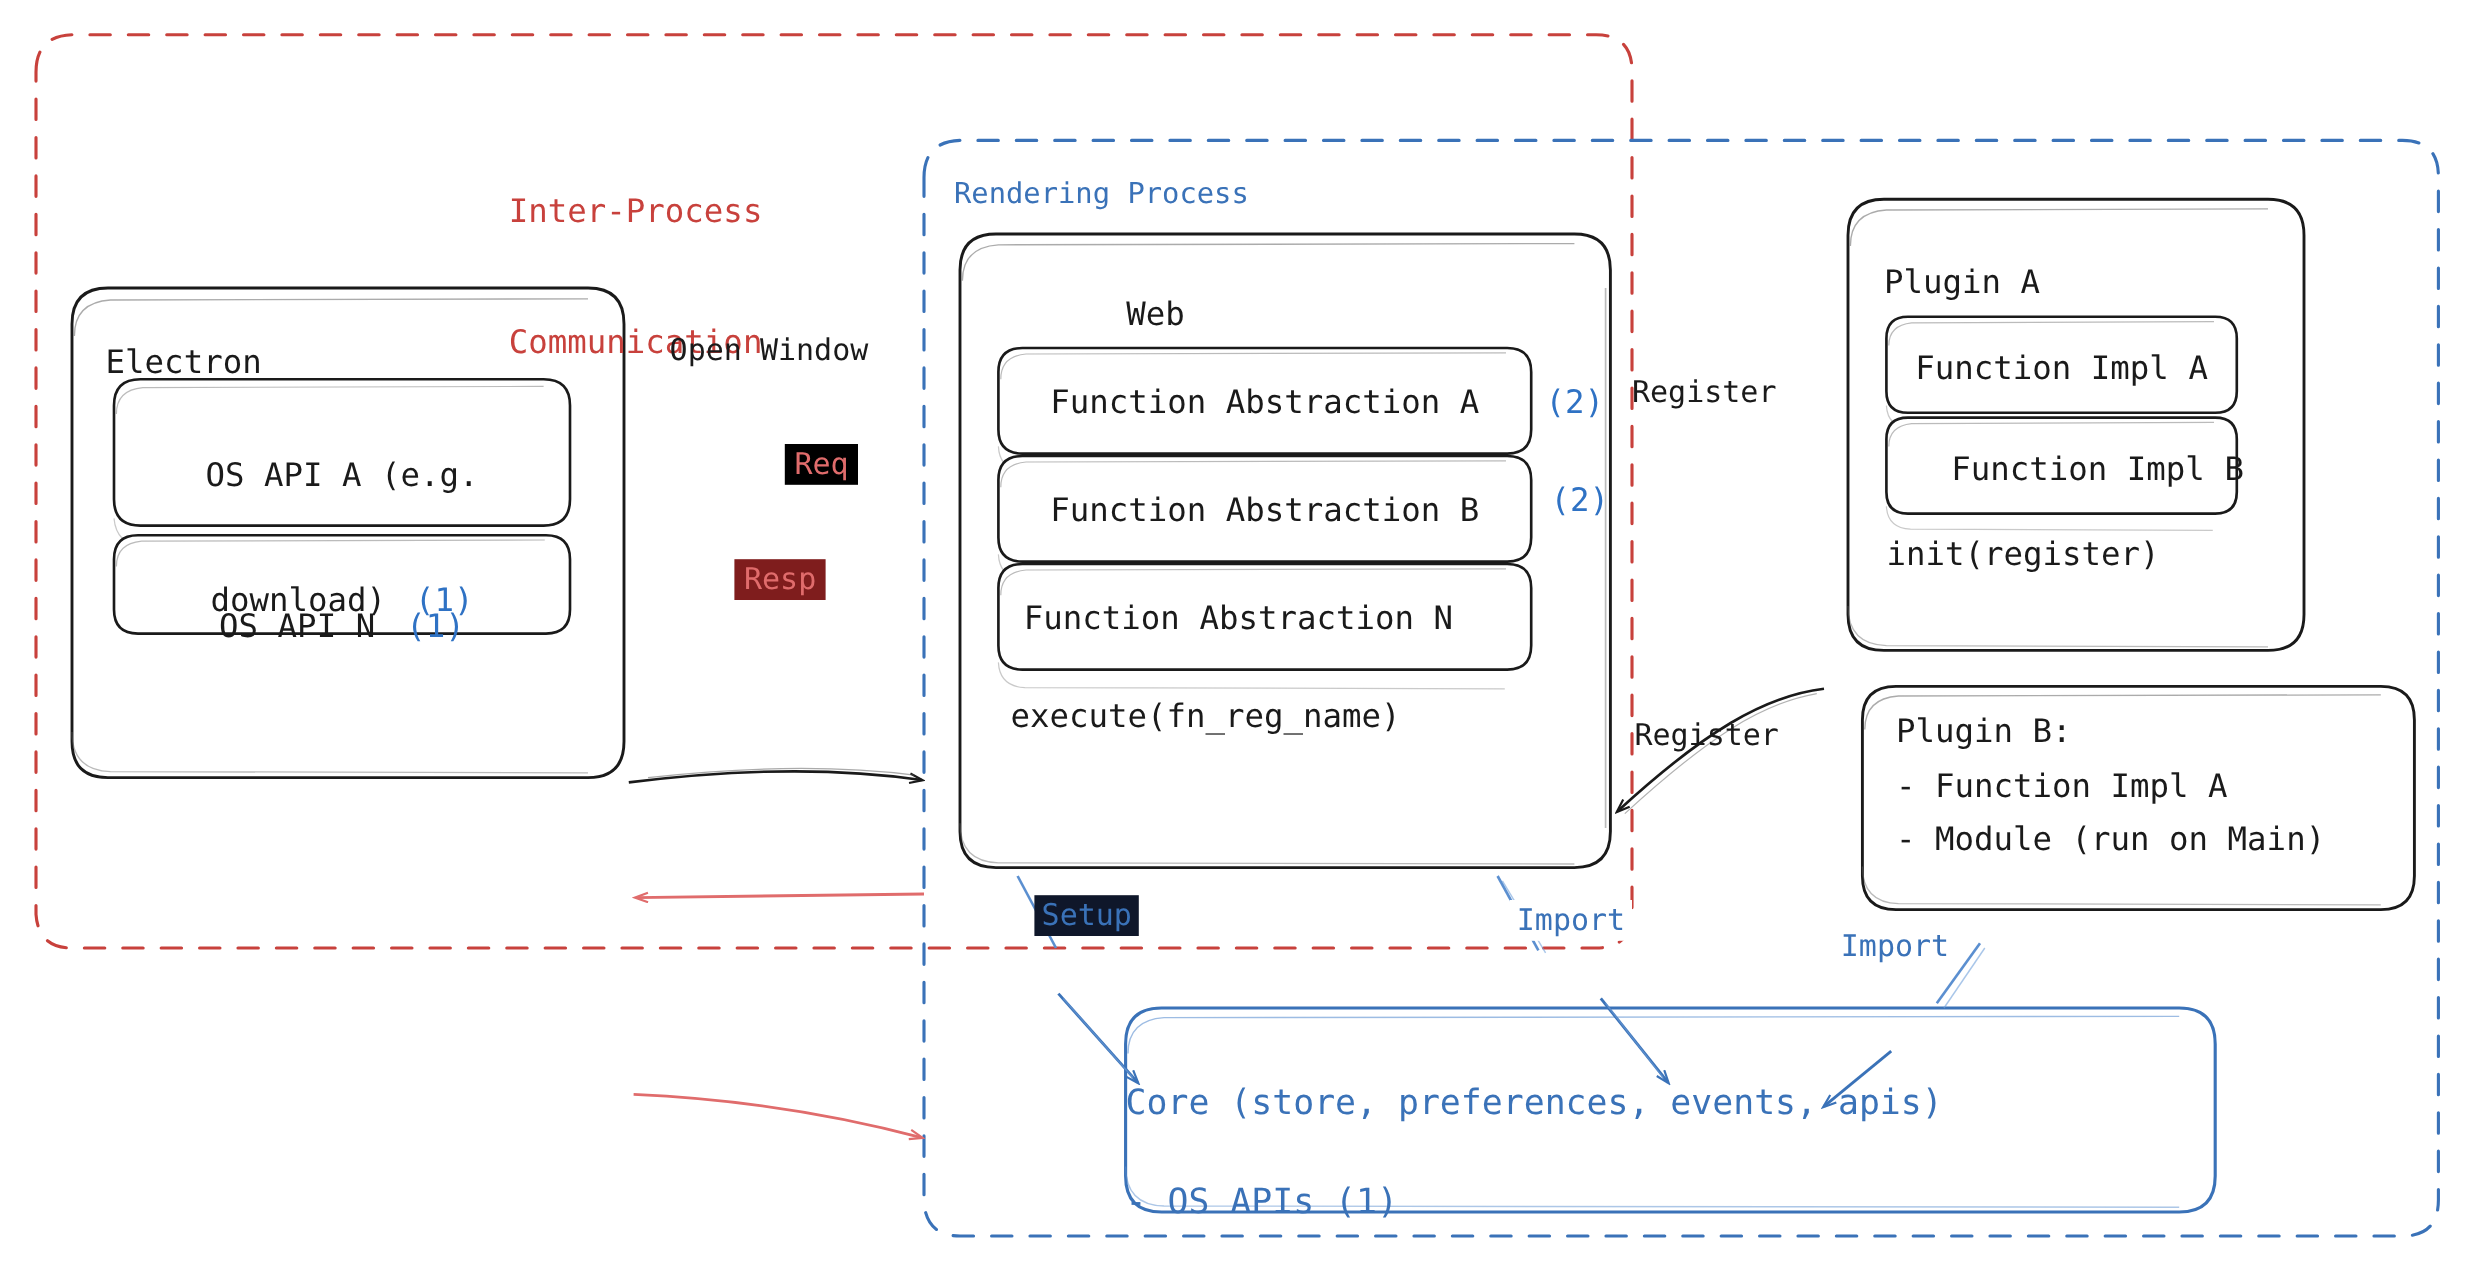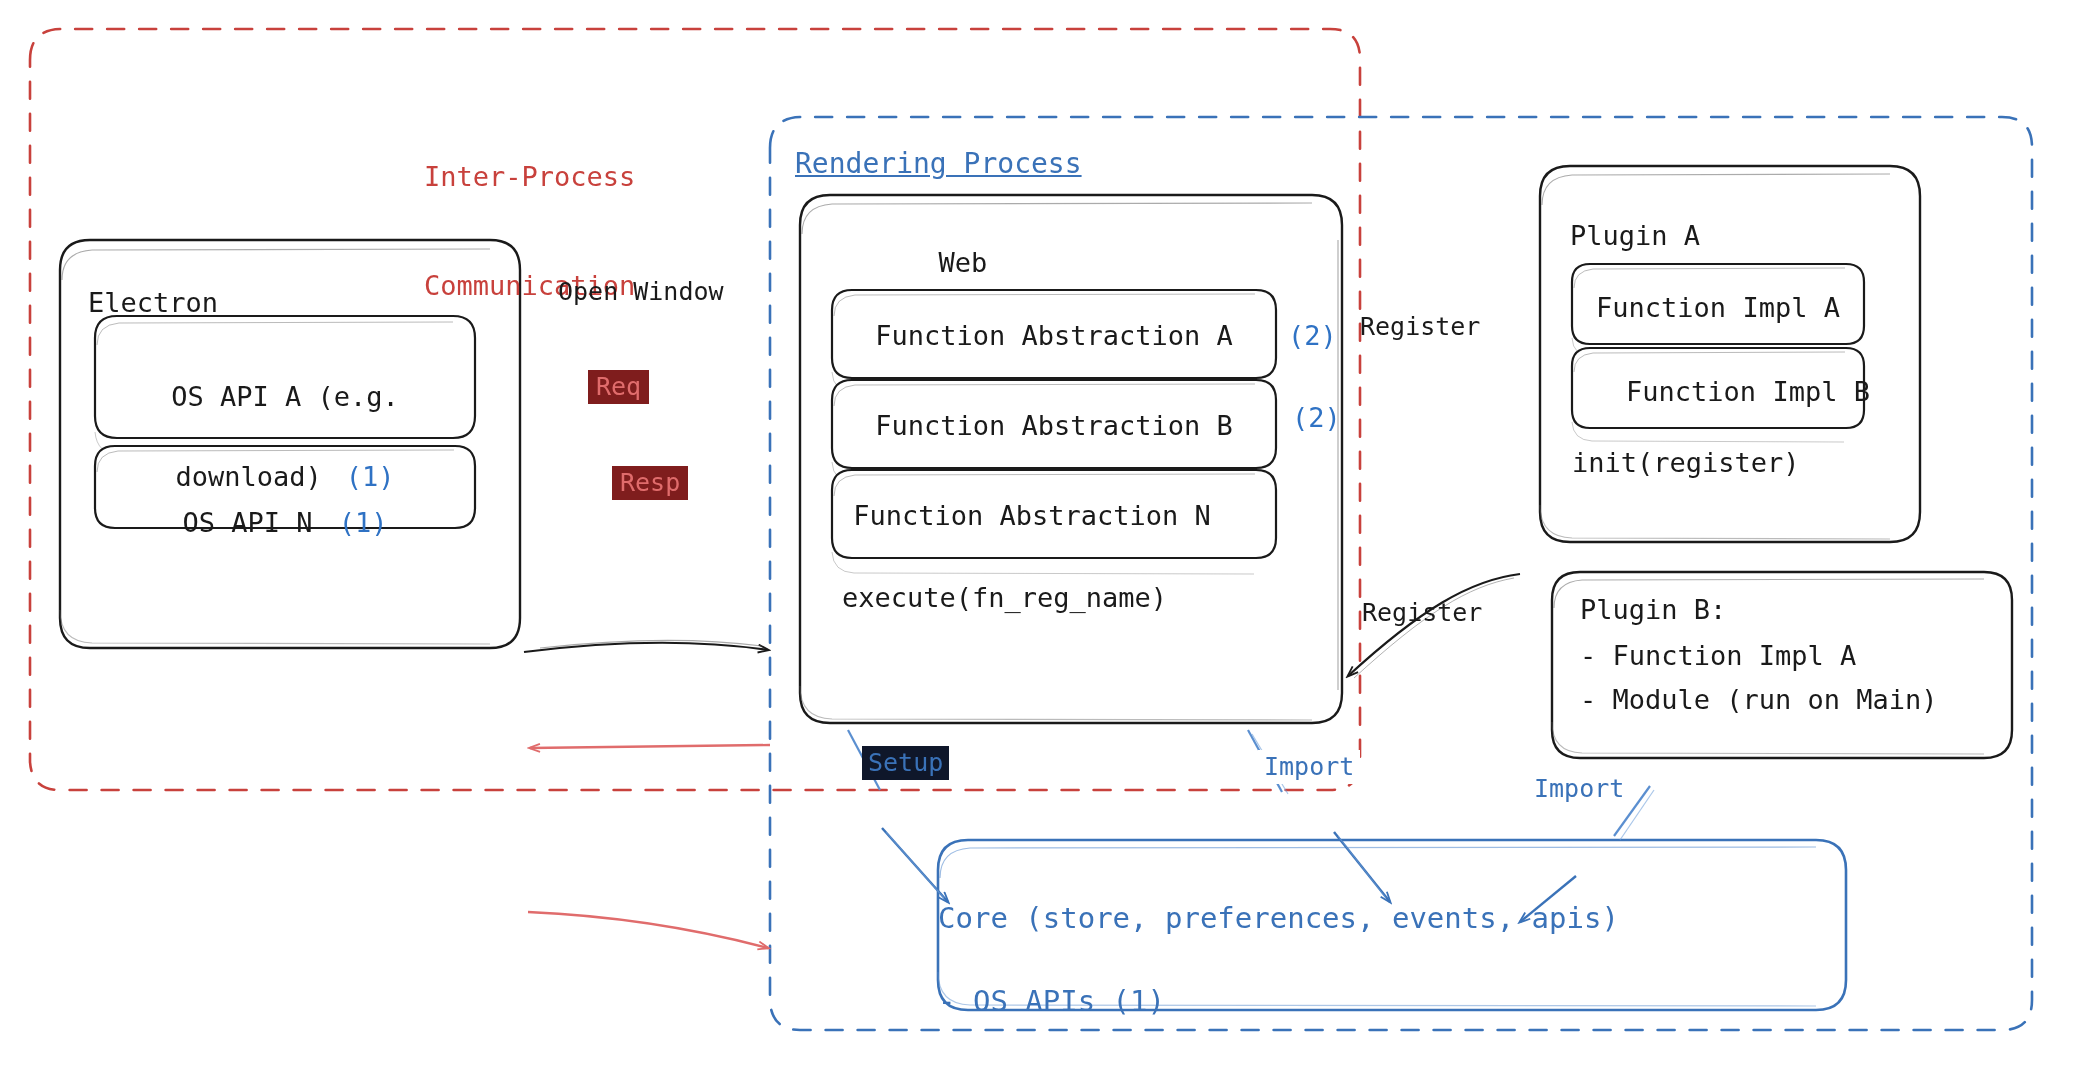--- a/index.html
+++ b/index.html
@@ -185,27 +185,27 @@
       <path d="M1654,790 L 1620,840" fill="none" stroke="#6fa0da" stroke-width="1.2" opacity="0.6"></path>
       <path d="M1576,876 L 1520,922" fill="none" stroke="#3a72b8" stroke-width="2.4" marker-end="url(#arrow-blue)"></path>
     </g>
   </svg>
 
   <div class="lbl red-text" style="left:424px; top:86px; font-size:27px; line-height:1.35;">
     <div>Inter-Process</div>
     <div>Communication</div>
   </div>
 
-  <div class="lbl blue-text" style="left:795px; top:145px; font-size:28px;text-decoration:underline;">Rendering Process</div>
+  <div class="lbl blue-text" style="left:795px; top:145px; font-size:24px;">Rendering Process</div>
 
   <div class="lbl box-title" style="left:88px; top:285px;">Electron</div>
 
   <div class="lbl" style="left:95px; top:336px; width:380px; text-align:center;">
     <div class="pill-text">OS API A (e.g.</div>
-    <div style="display:flex; justify-content:center; align-items:center; gap:24px;">
+    <div style="display:flex; justify-content:center; align-items:center; gap:24px;margin-top:24px;">
       <span class="pill-text" style="width:auto;">download)</span>
       <span class="marker-num">(1)</span>
     </div>
   </div>
 
   <div class="lbl" style="left:95px; top:462px; width:380px;">
     <div style="display:flex; justify-content:center; align-items:center; gap:26px;">
       <span class="pill-text" style="width:auto;">OS API N</span>
       <span class="marker-num">(1)</span>
     </div>
@@ -232,21 +232,21 @@
   <div class="lbl note" style="left:1580px; top:638px;">- Function Impl A</div>
   <div class="lbl note" style="left:1580px; top:682px;">- Module (run on Main)</div>
 
   <div class="lbl" style="left:938px; top:856px; width:908px;">
     <div class="core-line">Core (store, preferences, events, apis)</div>
     <div class="core-line">- OS APIs (1)</div>
     <div class="core-line">- Execute Registered Functions (2)</div>
   </div>
 
   <div class="lbl edge-label" style="left:558px; top:275px; color:#1a1a1a;">Open Window</div>
-  <div class="lbl edge-label" style="left:588px; top:370px; color:#e06c6c; background:#7f1d1d; padding:0 8px;">Req</div>
+  <div class="lbl edge-label" style="left:654px; top:370px; color:#e06c6c; background:#000000; padding:0 8px;">Req</div>
   <div class="lbl edge-label" style="left:612px; top:466px; color:#e06c6c; background:#7f1d1d; padding:0 8px;">Resp</div>
   <div class="lbl edge-label" style="left:1360px; top:310px; color:#1a1a1a;">Register</div>
   <div class="lbl edge-label" style="left:1362px; top:596px; color:#1a1a1a;">Register</div>
   <div class="lbl edge-label" style="left:862px; top:746px; color:#3a72b8; background:#0f172a; padding:0 6px;">Setup</div>
   <div class="lbl edge-label" style="left:1258px; top:750px; color:#3a72b8; background:#fff; padding:0 6px;">Import</div>
   <div class="lbl edge-label" style="left:1528px; top:772px; color:#3a72b8; background:#fff; padding:0 6px;">Import</div>
 
 </div>
 
 </body></html>

